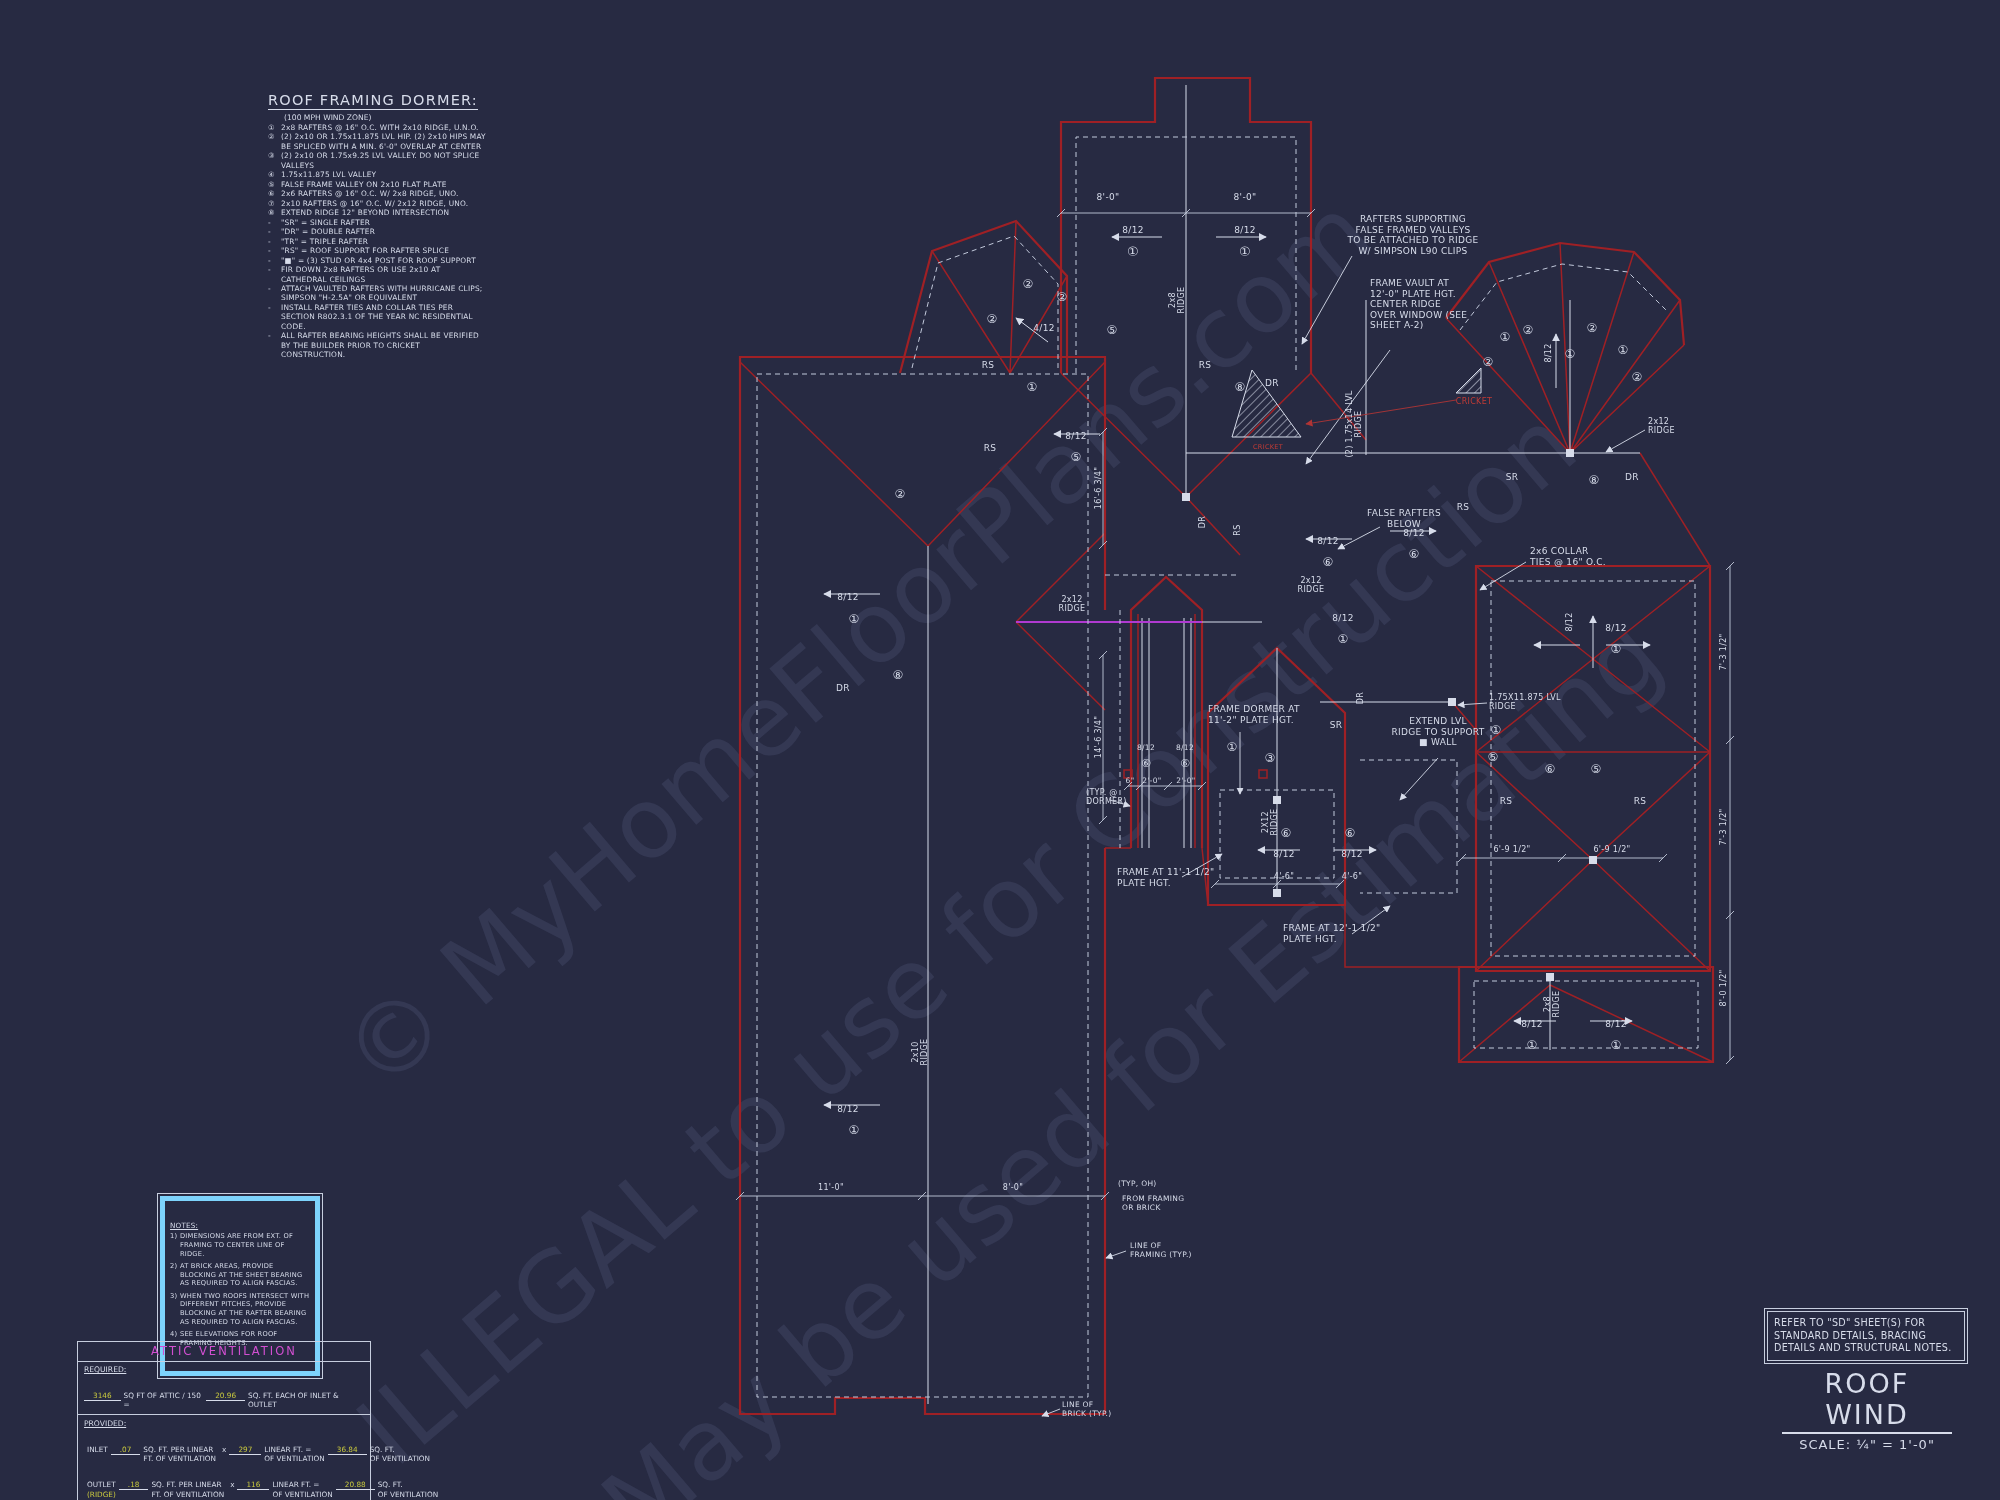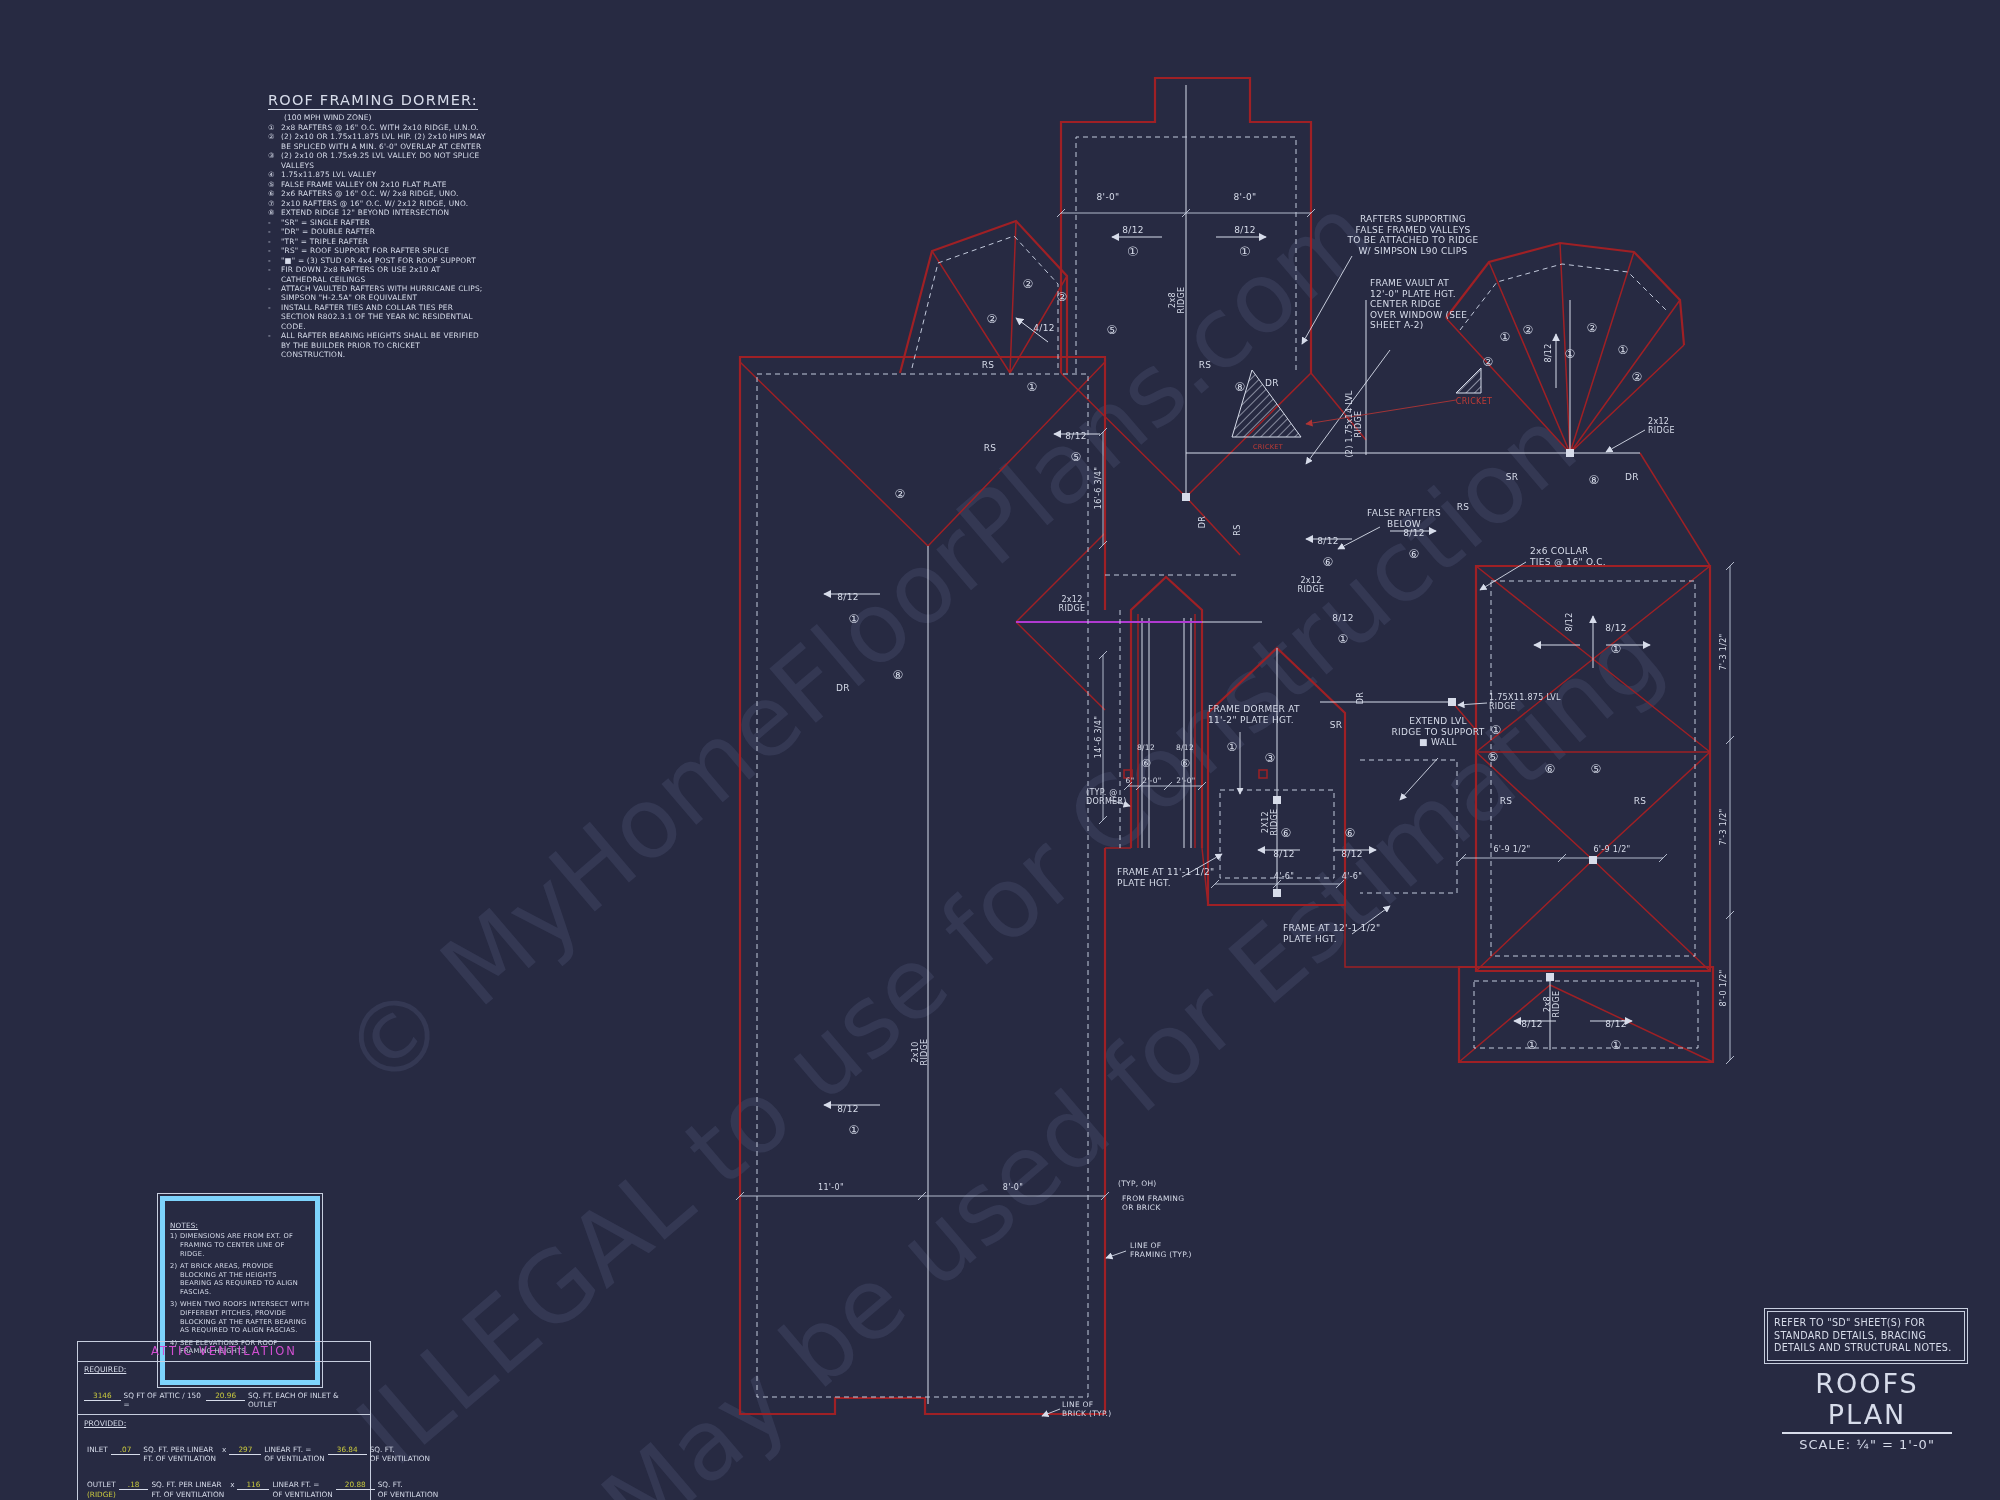--- a/index.html
+++ b/index.html
@@ -370,21 +370,21 @@
 </div>
 
 <div id="notes-box" class="abs">
   <div class="ttl">NOTES:</div>
   <div class="nrow">
       <span class="nb">1)</span>
       <span class="nt">DIMENSIONS ARE FROM EXT. OF FRAMING TO CENTER LINE OF RIDGE.</span>
     </div>
   <div class="nrow">
       <span class="nb">2)</span>
-      <span class="nt">AT BRICK AREAS, PROVIDE BLOCKING AT THE HEIGHTS BEARING AS REQUIRED TO ALIGN FASCIAS.</span>
+      <span class="nt">AT BRICK AREAS, PROVIDE BLOCKING AT THE SHEET BEARING AS REQUIRED TO ALIGN FASCIAS.</span>
     </div>
   <div class="nrow">
       <span class="nb">3)</span>
       <span class="nt">WHEN TWO ROOFS INTERSECT WITH DIFFERENT PITCHES, PROVIDE BLOCKING AT THE RAFTER BEARING AS REQUIRED TO ALIGN FASCIAS.</span>
     </div>
   <div class="nrow">
       <span class="nb">4)</span>
       <span class="nt">SEE ELEVATIONS FOR ROOF FRAMING HEIGHTS.</span>
     </div>
 </div>
@@ -422,15 +422,15 @@
       <span class="val">20.88</span>
       <span class="cell"><span class="l2">SQ. FT.</span><br><span class="l2">OF VENTILATION</span></span>
     </div>
   </div>
 </div>
 
 <div id="refer-box" class="abs">
   <span>REFER TO "SD" SHEET(S) FOR STANDARD DETAILS, BRACING DETAILS AND STRUCTURAL NOTES.</span>
 </div>
 <div id="sheet-title" class="abs">
-  <div class="big">ROOFS PLAN</div>
+  <div class="big">ROOF WIND</div>
   <div class="scale">SCALE: ¼" = 1'-0"</div>
 </div>
 
 </body></html>

